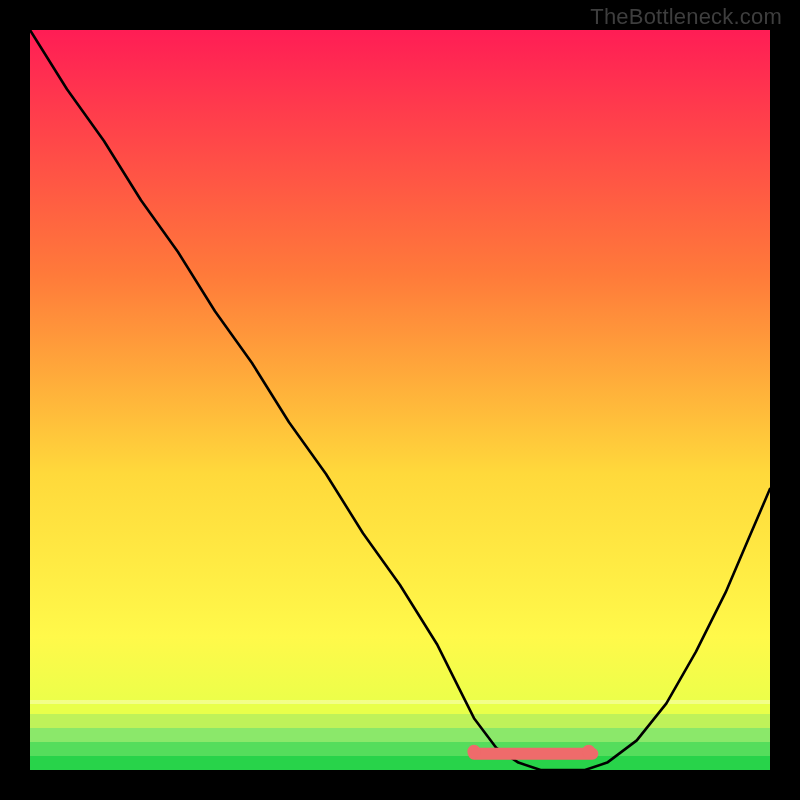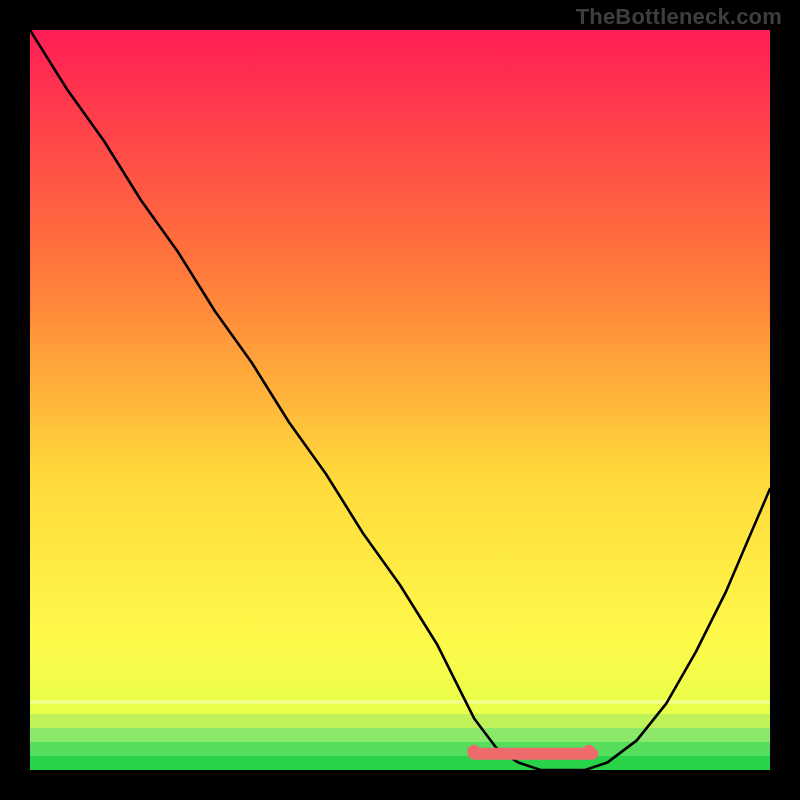--- a/index.html
+++ b/index.html
@@ -30,21 +30,21 @@
     position: absolute;
     left: 0;
     right: 0;
   }
   .watermark {
     position: absolute;
     top: 4px;
     right: 18px;
     color: #3e3e3e;
     font-size: 22px;
-    font-weight: 700;
+    font-weight: 400;
     letter-spacing: 0.2px;
   }
   svg.curve {
     position: absolute;
     inset: 0;
     width: 100%;
     height: 100%;
   }
 </style>
 </head>

